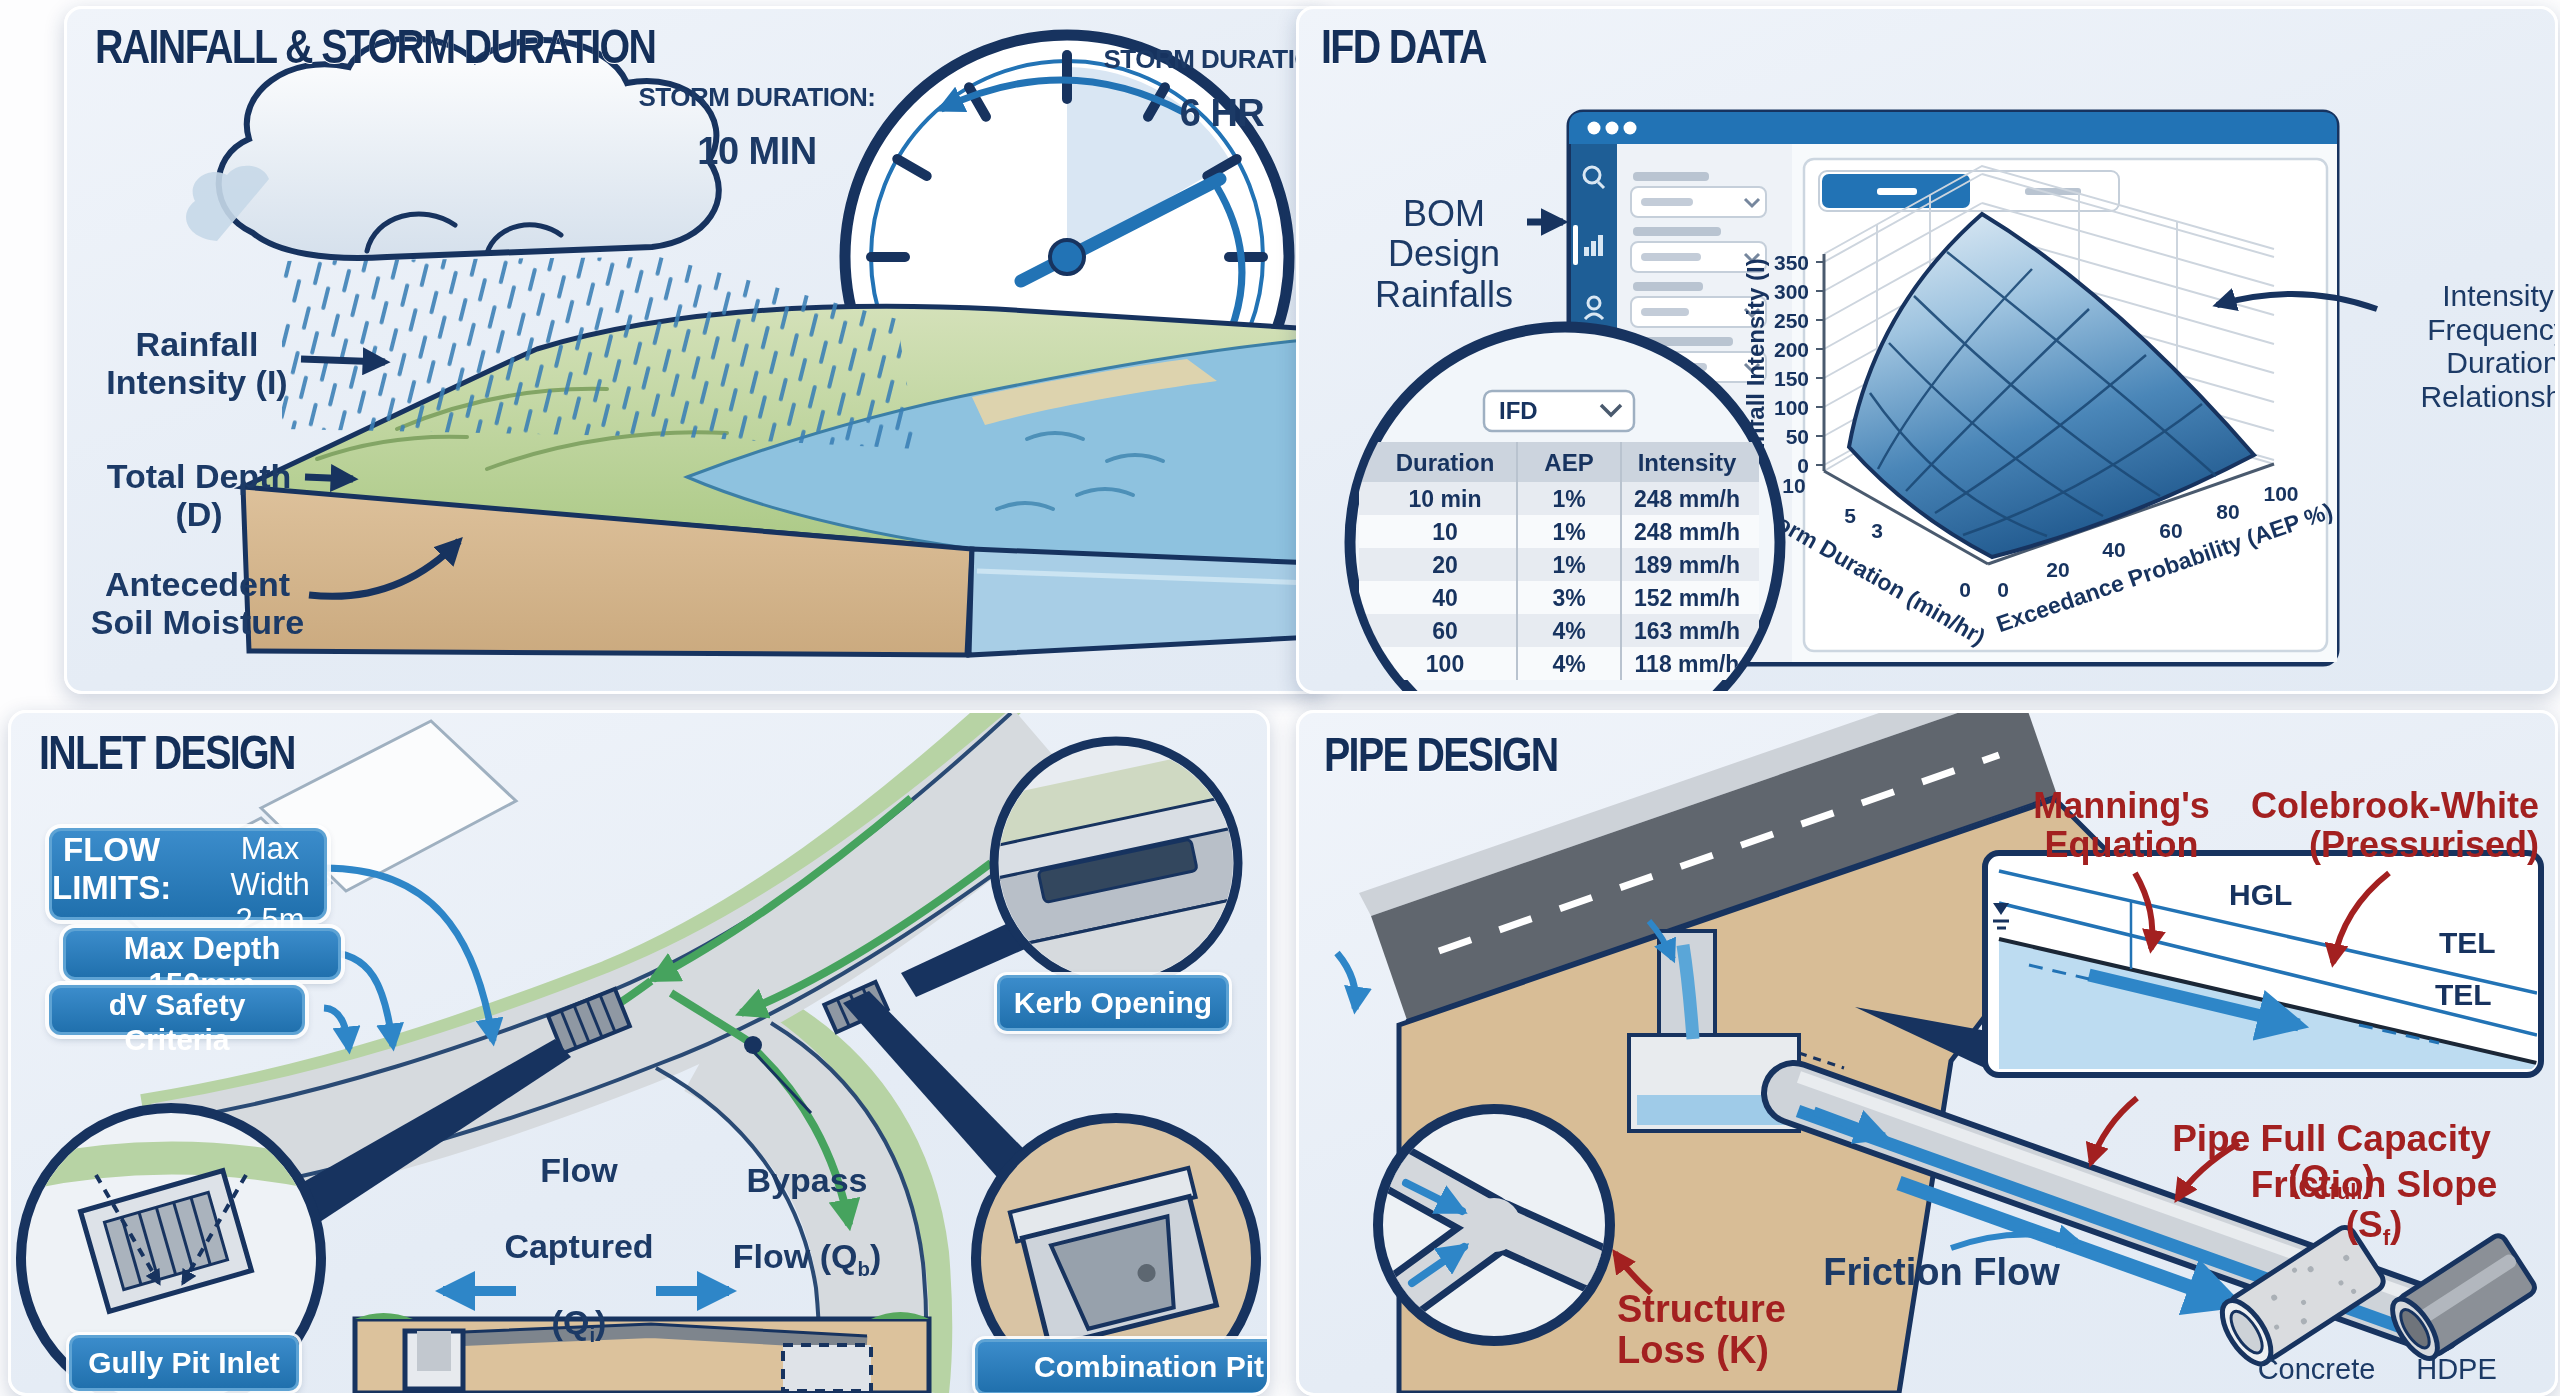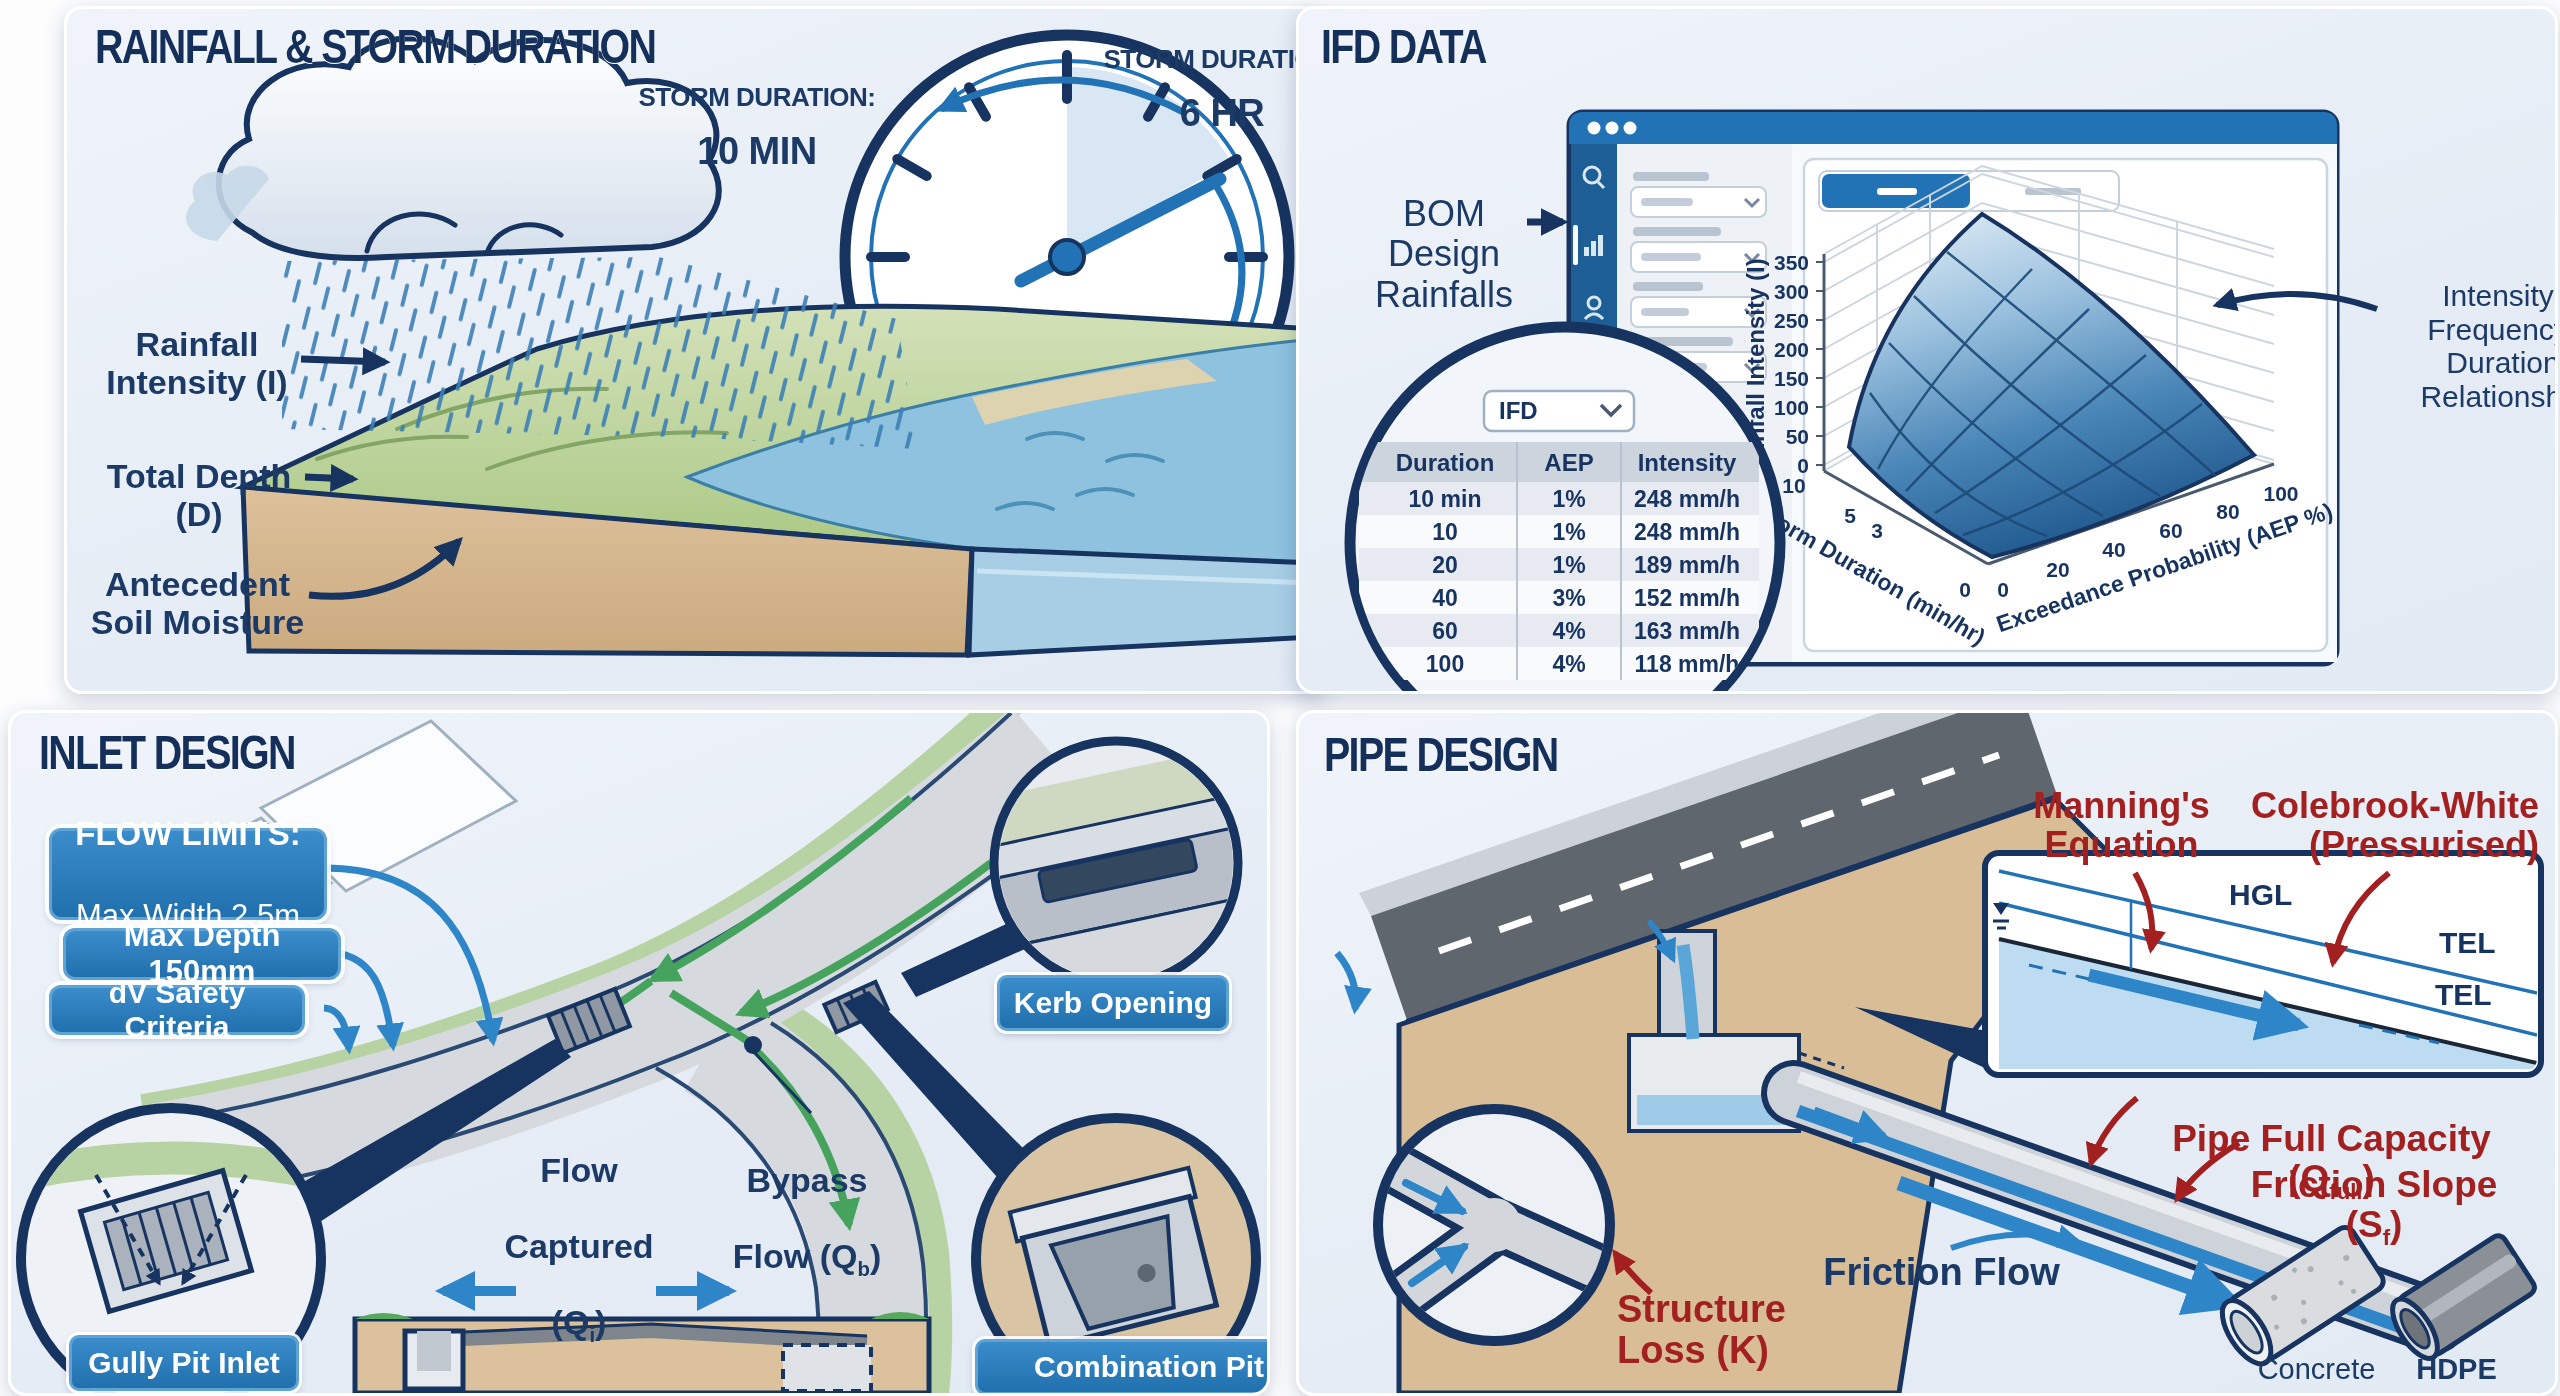--- a/index.html
+++ b/index.html
@@ -14,21 +14,21 @@
   .art text{font-family:"Liberation Sans","DejaVu Sans",sans-serif;font-weight:700;fill:#17335f;}
   .title{position:absolute;font-weight:700;color:#142f59;font-size:48px;letter-spacing:-2px;
          transform:scaleX(.82);transform-origin:0 50%;white-space:nowrap;text-shadow:0 1px 0 #fff;}
   .lbl{position:absolute;color:#1c3a66;font-weight:700;line-height:1.12;white-space:pre-line;}
   .center{text-align:center;}
   .right{text-align:right;}
   .s1{font-size:26px;letter-spacing:-.5px;}
   .s2{font-size:38px;letter-spacing:-.5px;}
   .bluebox{position:absolute;background:linear-gradient(180deg,#3b8ccb,#2070ad);border:3px solid #5ea3d4;
            border-radius:12px;box-shadow:0 0 0 4px rgba(255,255,255,.9),0 3px 8px rgba(10,40,80,.3);
-           color:#fff;text-align:center;font-weight:700;display:flex;flex-direction:column;justify-content:center;line-height:1.15;gap:45px;}
+           color:#fff;text-align:center;font-weight:700;display:flex;justify-content:center;line-height:1.15;gap:45px;}
   .badge{position:absolute;background:linear-gradient(180deg,#3b8ccb,#2070ad);border:3px solid #5ea3d4;
          border-radius:10px;box-shadow:0 0 0 3px rgba(255,255,255,.9),0 3px 8px rgba(10,40,80,.3);
          color:#fff;text-align:center;font-weight:700;font-size:30px;display:flex;align-items:center;justify-content:center;}
   .redlbl{position:absolute;color:#a32020;font-weight:700;line-height:1.08;white-space:pre-line;text-align:center;}
   sub{font-size:.6em;}
 </style>
 </head>
 <body>
 
 <section class="panel" id="p1">
@@ -634,14 +634,14 @@
   <div class="redlbl right" style="left:845px;top:366px;width:375px;font-size:37px;">
     <span>Pipe Full Capacity (Q</span><sub>full</sub><span>)</span>
   </div>
   <div class="redlbl right" style="left:930px;top:412px;width:290px;font-size:37px;">
     <span>Friction Slope (S</span><sub>f</sub><span>)</span>
   </div>
   <div class="redlbl" style="left:318px;top:576px;width:185px;font-size:38px;text-align:left;">Structure
 Loss (K)</div>
   <div class="lbl center" style="left:520px;top:538px;width:245px;font-size:38px;">Friction Flow</div>
   <div class="lbl center" style="left:950px;top:640px;width:135px;font-size:29px;font-weight:400;">Concrete</div>
-  <div class="lbl center" style="left:1100px;top:640px;width:115px;font-size:29px;font-weight:700;">HDPE</div>
+  <div class="lbl center" style="left:1100px;top:640px;width:115px;font-size:29px;font-weight:400;">HDPE</div>
 </section>
 
 </body></html>

